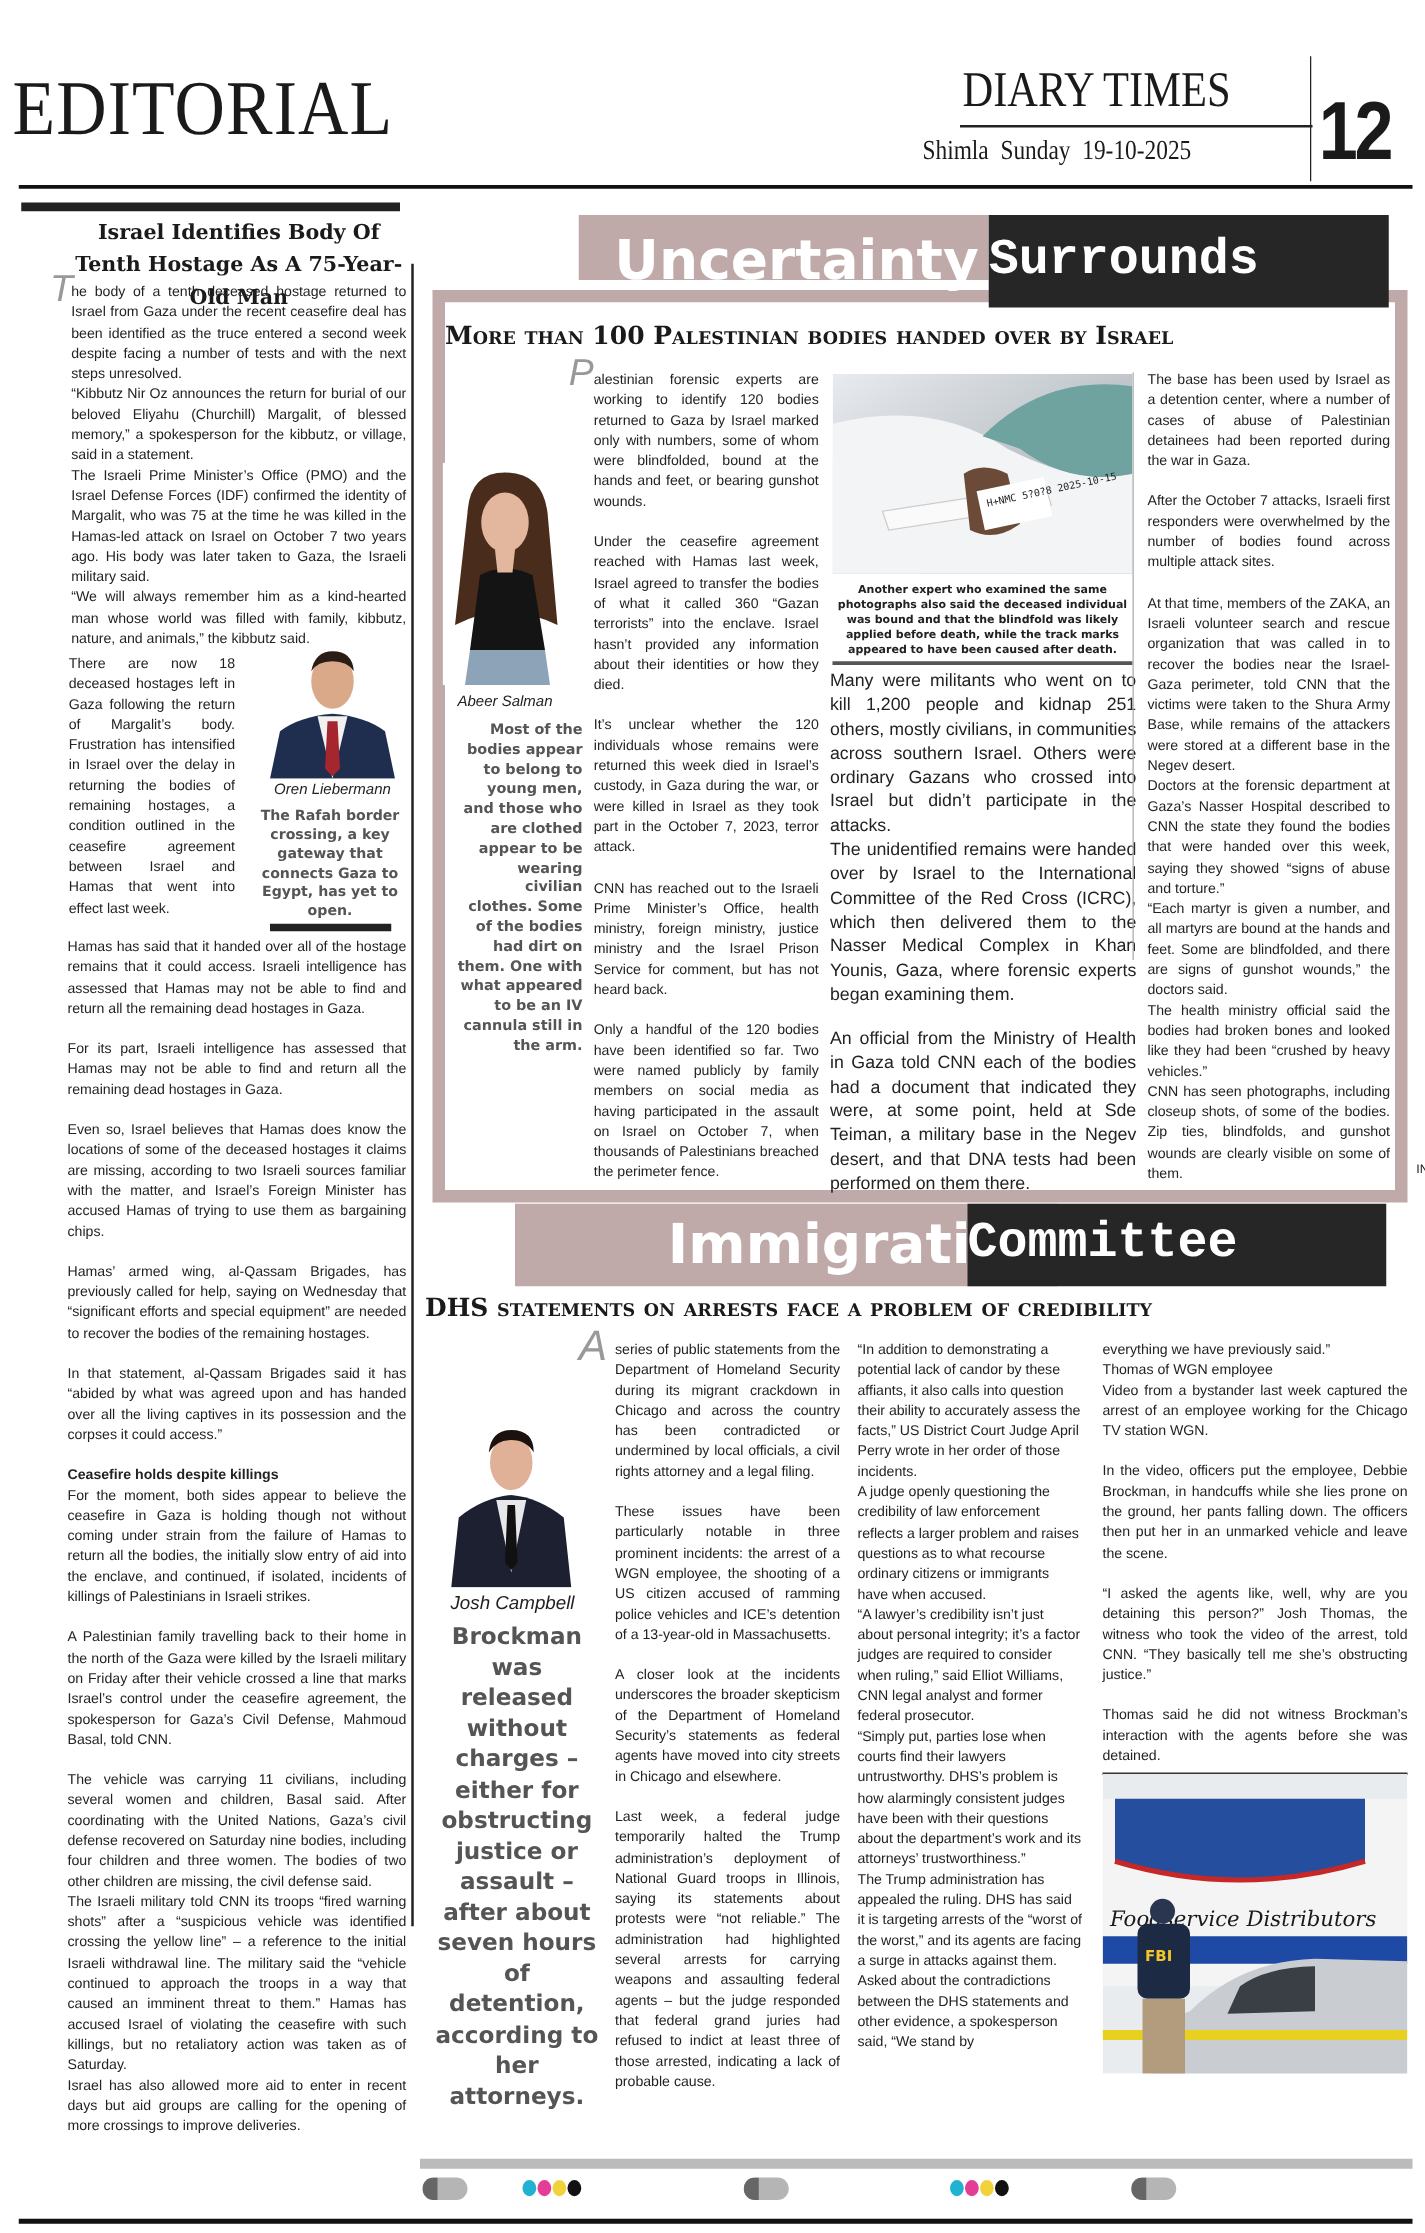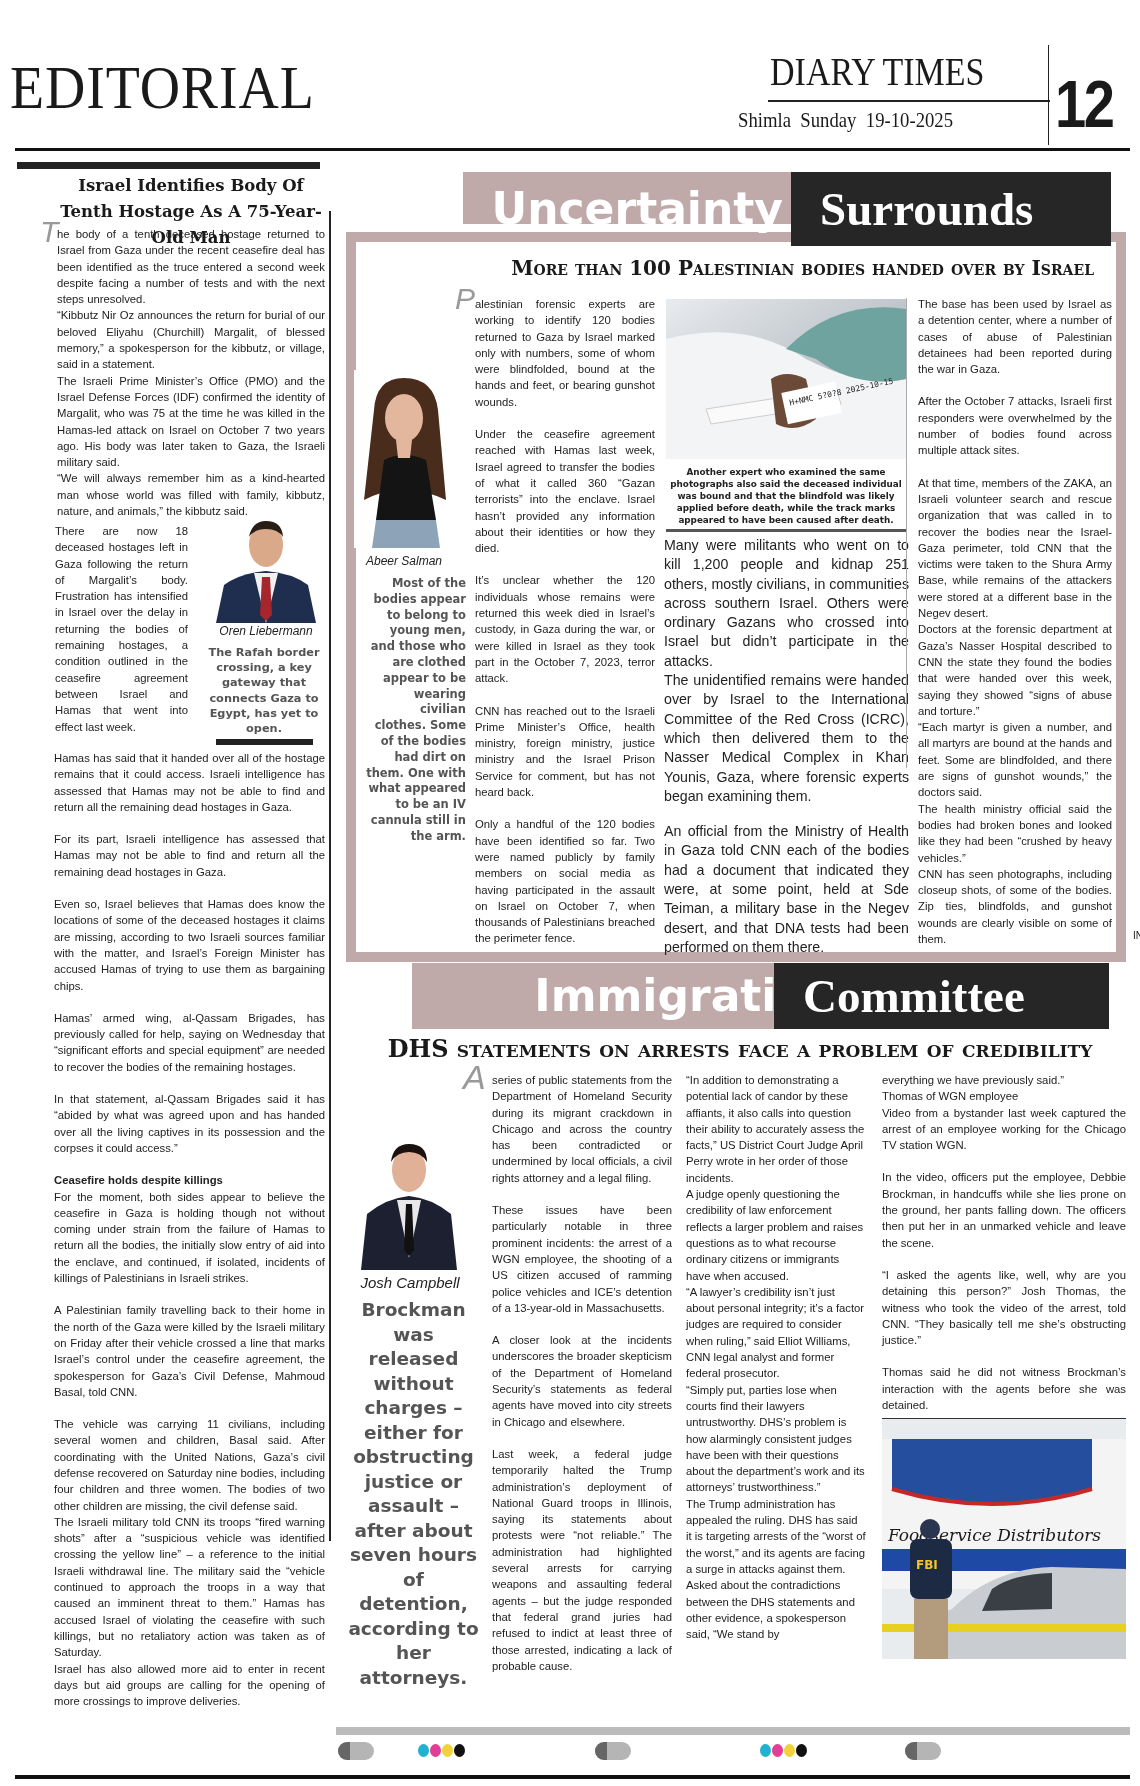--- a/index.html
+++ b/index.html
@@ -17,21 +17,21 @@
 
   .body-text { font-size: 11.3px; line-height: 16.3px; text-align: justify; color: #222; }
   .body-text p { margin-bottom: 0; }
   .body-text p.gap { margin-top: 16px; }
   .left-head { left: 56px; top: 173px; width: 270px; font-family: "DejaVu Serif", serif; font-weight: bold; font-size: 16.5px; line-height: 26px; text-align: center; }
   .dropcap { font-family: "Liberation Sans", sans-serif; font-style: italic; color: #999; font-size: 30px; line-height: 28px; }
   .caption-name { font-family: "Liberation Sans", sans-serif; font-style: italic; font-size: 12px; text-align: center; color: #222; }
   .pull-quote { font-family: "DejaVu Sans", sans-serif; font-weight: bold; color: #555; text-align: center; }
 
   .banner-left { background: #bfaaa9; color: #fff; font-family: "DejaVu Sans", sans-serif; font-weight: bold; font-size: 44px; text-align: right; padding-right: 8px; }
-  .banner-right { background: #262626; color: #fff; font-family: Liberation Serif, serif; font-weight: bold; font-size: 47px; padding-left: 29px; }
+  .banner-right { background: #262626; color: #fff; font-family: Liberation Mono, monospace; font-weight: bold; font-size: 40px; padding-left: 0; }
   .frame { border: 10px solid #bfaaa9; }
   .subhead { font-family: "DejaVu Serif", serif; font-weight: bold; font-variant: small-caps; color: #1a1a1a; }
 
   .img-box { overflow: hidden; }
   .reg-bar { left: 336px; top: 1727px; width: 794px; height: 8px; background: #bbb; }
   .bottom-rule { left: 15px; top: 1775px; width: 1115px; height: 4px; background: #111; }
   .pill { width: 36px; height: 18px; border-radius: 9px; background: #b5b5b5; overflow: hidden; position: absolute; top: 1742px; }
   .pill span { display: block; width: 12px; height: 18px; background: #666; }
   .dots { position: absolute; top: 1744px; display: flex; gap: 1px; }
   .dots i { display: block; width: 11px; height: 13px; border-radius: 50%; }
@@ -90,21 +90,21 @@
   <p class="gap">A Palestinian family travelling back to their home in the north of the Gaza were killed by the Israeli military on Friday after their vehicle crossed a line that marks Israel’s control under the ceasefire agreement, the spokesperson for Gaza’s Civil Defense, Mahmoud Basal, told CNN.</p>
   <p class="gap">The vehicle was carrying 11 civilians, including several women and children, Basal said. After coordinating with the United Nations, Gaza’s civil defense recovered on Saturday nine bodies, including four children and three women. The bodies of two other children are missing, the civil defense said.</p>
   <p>The Israeli military told CNN its troops “fired warning shots” after a “suspicious vehicle was identified crossing the yellow line” – a reference to the initial Israeli withdrawal line. The military said the “vehicle continued to approach the troops in a way that caused an imminent threat to them.” Hamas has accused Israel of violating the ceasefire with such killings, but no retaliatory action was taken as of Saturday.</p>
   <p>Israel has also allowed more aid to enter in recent days but aid groups are calling for the opening of more crossings to improve deliveries.</p>
 </div>
 
 <div class="abs frame" style="left:346px; top:232px; width:780px; height:730px;"></div>
 <div class="abs" style="left:356px; top:242px; width:760px; height:710px; background:#fff;"></div>
 <div class="abs banner-left" style="left:463px; top:172px; width:328px; height:52px; line-height:74px;">Uncertainty</div>
 <div class="abs banner-right" style="left:791px; top:172px; width:320px; height:74px; line-height:74px;">Surrounds</div>
-<div class="abs subhead" style="left:356px; top:256px; width:760px; text-align:right; padding-right:22px; font-size:20px;">More than 100 Palestinian bodies handed over by Israel</div>
+<div class="abs subhead" style="left:356px; top:256px; width:760px; text-align:left; padding-right:22px; font-size:20px;">More than 100 Palestinian bodies handed over by Israel</div>
 
 <div class="abs img-box" style="left:354px; top:370px; width:108px; height:178px;">
   <svg width="108" height="178" viewBox="0 0 108 178">
     <rect width="108" height="178" fill="#fff"></rect>
     <path d="M20 40 Q22 8 50 8 Q80 8 84 40 L92 130 Q70 120 50 118 Q30 120 10 130 Z" fill="#4a2c1c"></path>
     <ellipse cx="50" cy="48" rx="19" ry="24" fill="#e2b79d"></ellipse>
     <path d="M30 90 Q50 80 72 90 L82 150 L22 150 Z" fill="#141414"></path>
     <path d="M22 150 L82 150 L86 178 L18 178 Z" fill="#8da3b8"></path>
     <path d="M42 70 L58 70 L56 88 L44 88 Z" fill="#e2b79d"></path>
   </svg>
@@ -154,21 +154,21 @@
   <p class="gap">At that time, members of the ZAKA, an Israeli volunteer search and rescue organization that was called in to recover the bodies near the Israel-Gaza perimeter, told CNN that the victims were taken to the Shura Army Base, while remains of the attackers were stored at a different base in the Negev desert.</p>
   <p>Doctors at the forensic department at Gaza’s Nasser Hospital described to CNN the state they found the bodies that were handed over this week, saying they showed “signs of abuse and torture.”</p>
   <p>“Each martyr is given a number, and all martyrs are bound at the hands and feet. Some are blindfolded, and there are signs of gunshot wounds,” the doctors said.</p>
   <p>The health ministry official said the bodies had broken bones and looked like they had been “crushed by heavy vehicles.”</p>
   <p>CNN has seen photographs, including closeup shots, of some of the bodies. Zip ties, blindfolds, and gunshot wounds are clearly visible on some of them.</p>
 </div>
 <div class="abs" style="left:1133px; top:930px; font-size:10px;">INFA</div>
 
 <div class="abs banner-left" style="left:412px; top:963px; width:434px; height:66px; line-height:66px;">Immigration</div>
 <div class="abs banner-right" style="left:774px; top:963px; width:335px; height:66px; line-height:66px;">Committee</div>
-<div class="abs subhead" style="left:340px; top:1034px; width:800px; text-align:center; font-size:24px;">DHS statements on arrests face a problem of credibility</div>
+<div class="abs subhead" style="left:340px; top:1034px; width:800px; font-size:20px;">DHS statements on arrests face a problem of credibility</div>
 
 <div class="abs img-box" style="left:357px; top:1138px; width:104px; height:132px;">
   <svg width="104" height="132" viewBox="0 0 104 132">
     <rect width="104" height="132" fill="#fff"></rect>
     <path d="M4 132 L10 76 Q30 60 52 58 Q74 60 94 76 L100 132 Z" fill="#1c2030"></path>
     <path d="M40 62 L52 120 L64 62 Z" fill="#e8e8ea"></path>
     <path d="M49 66 L55 66 L57 112 L52 118 L47 112 Z" fill="#111"></path>
     <ellipse cx="52" cy="32" rx="17" ry="22" fill="#e0b196"></ellipse>
     <path d="M34 24 Q36 6 52 6 Q70 6 70 24 Q64 14 52 14 Q40 14 34 24 Z" fill="#1b1210"></path>
   </svg>

